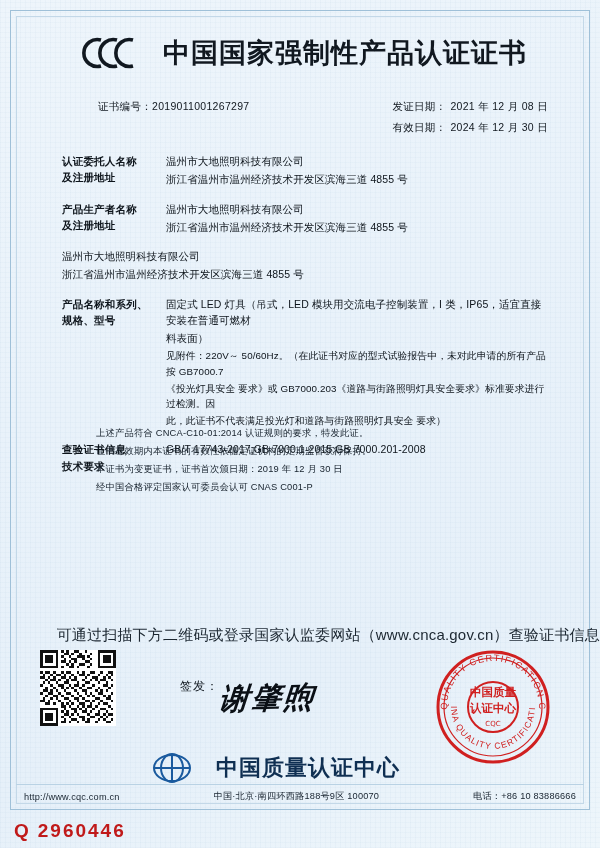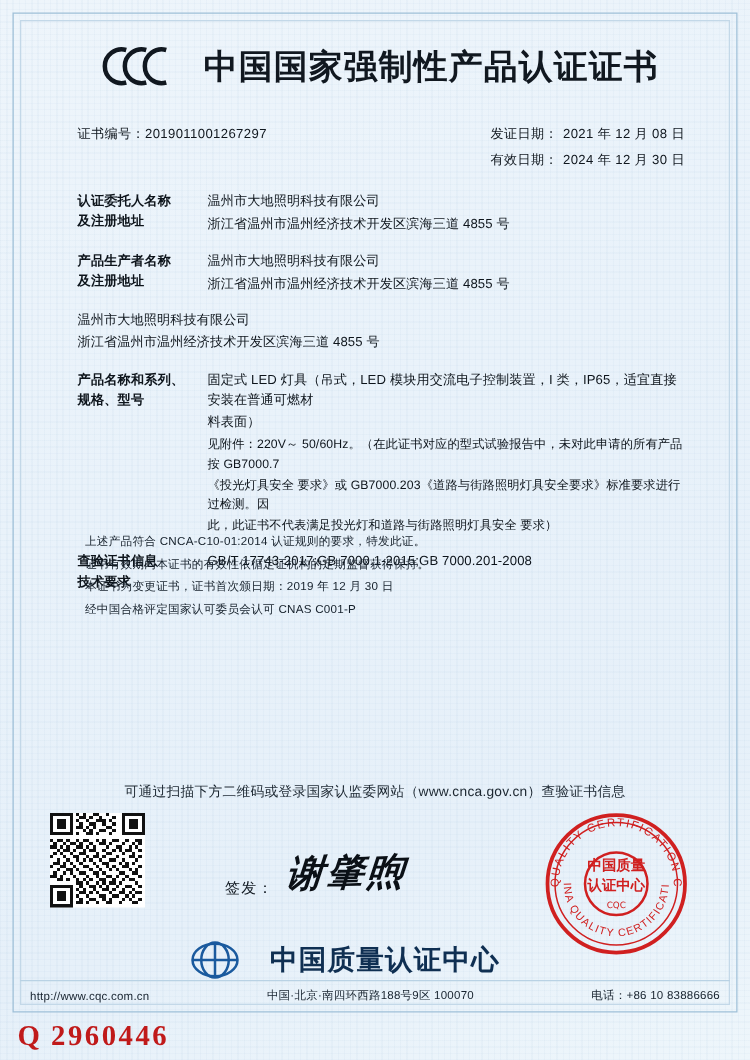--- a/index.html
+++ b/index.html
@@ -86,20 +86,21 @@
   }
   .meta-row {
     display: flex;
     justify-content: space-between;
     align-items: baseline;
     margin-bottom: 7px;
   }
   .meta-left, .meta-right {
     white-space: nowrap;
     letter-spacing: 0.3px;
+    margin-left: 36px;
   }
   .meta-right .m-label { margin-right: 4px; }
 
   
   .table {
     position: absolute;
     left: 62px;
     right: 52px;
     top: 148px;
     font-size: 10.5px;
@@ -131,48 +132,47 @@
   .statement {
     position: absolute;
     left: 68px;
     right: 60px;
     top: 424px;
     font-size: 9.3px;
     color: #15202b;
     line-height: 1.95;
     letter-spacing: 0.2px;
   }
-  .statement div { white-space: nowrap; }
+  .statement div { white-space: nowrap; margin-left: 28px; }
 
   
   .qr-note {
     position: absolute;
     left: 0; right: 0;
     top: 626px;
-    text-align: center;
-    font-size: 11px;
+    text-align: right;
+    font-size: 15px;
     color: #1b2630;
     letter-spacing: 0.2px;
   }
 
   
   .qr-code {
     position: absolute;
     left: 40px;
     top: 650px;
     width: 76px;
     height: 76px;
   }
   .signature-wrap {
     position: absolute;
     left: 180px;
     top: 678px;
     display: flex;
-    align-items: flex-end;
-    gap: 10px;
+    align-items: flex-start;
   }
   .sign-label {
     font-size: 12px;
     color: #101820;
     letter-spacing: 1px;
   }
   .sign-name {
     font-family: "DejaVu Serif", serif;
     font-size: 30px;
     color: #0b1016;
@@ -230,22 +230,22 @@
     font-size: 9.2px;
     color: #16222e;
     letter-spacing: 0.2px;
   }
   .footer-center { text-align: center; }
 
   .serial {
     position: absolute;
     left: 14px;
     bottom: 6px;
-    font-family: Liberation Serif, serif;
-    font-size: 23px;
+    font-family: Liberation Sans, sans-serif;
+    font-size: 19px;
     font-weight: bold;
     color: #c01a1a;
     letter-spacing: 2px;
   }
   .serial .q { margin-right: 7px; }
 </style>
 </head>
 <body>
 
 <div class="cert">

